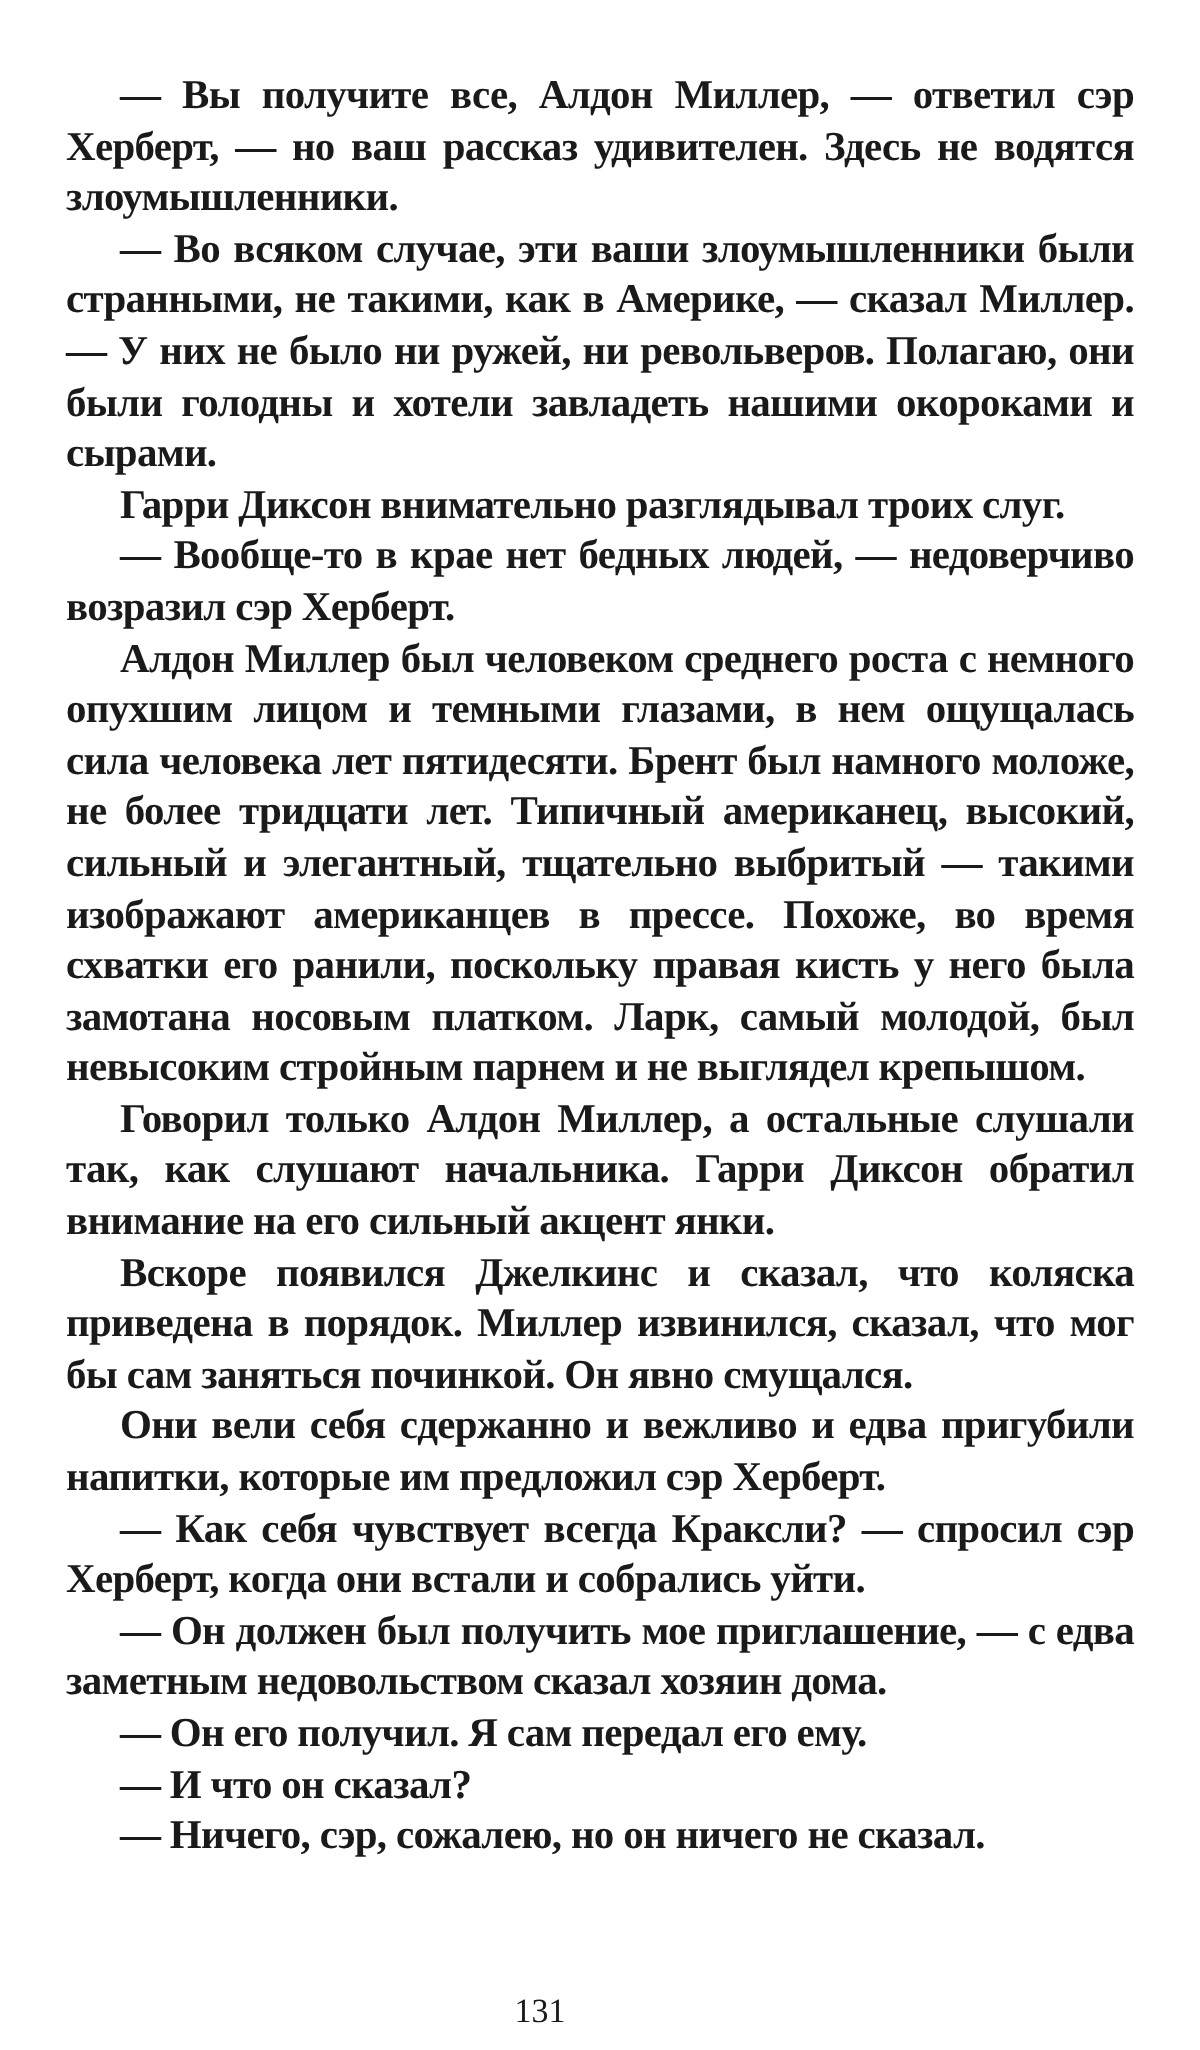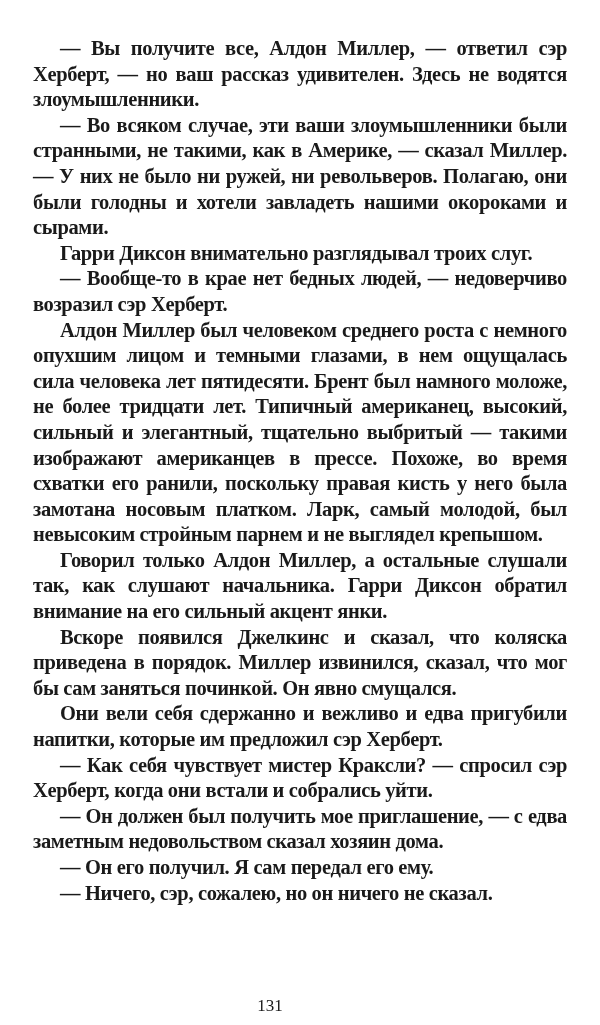--- a/index.html
+++ b/index.html
@@ -47,19 +47,20 @@
 
 <div class="page">
   <p class="para">— Вы получите все, Алдон Миллер, — ответил сэр Херберт, — но ваш рассказ удивителен. Здесь не водятся злоумышленники.</p>
   <p class="para">— Во всяком случае, эти ваши злоумышленники были странными, не такими, как в Америке, — сказал Миллер. — У них не было ни ружей, ни револьверов. Полагаю, они были голодны и хотели завладеть нашими окороками и сырами.</p>
   <p class="para">Гарри Диксон внимательно разглядывал троих слуг.</p>
   <p class="para">— Вообще-то в крае нет бедных людей, — недоверчиво возразил сэр Херберт.</p>
   <p class="para">Алдон Миллер был человеком среднего роста с немного опухшим лицом и темными глазами, в нем ощущалась сила человека лет пятидесяти. Брент был намного моложе, не бо­лее тридцати лет. Типичный американец, высокий, сильный и элегантный, тщательно выбритый — такими изображают американцев в прессе. Похоже, во время схватки его рани­ли, поскольку правая кисть у него была замотана носовым платком. Ларк, самый молодой, был невысоким стройным парнем и не выглядел крепышом.</p>
   <p class="para">Говорил только Алдон Миллер, а остальные слушали так, как слушают начальника. Гарри Диксон обратил внимание на его сильный акцент янки.</p>
   <p class="para">Вскоре появился Джелкинс и сказал, что коляска приве­дена в порядок. Миллер извинился, сказал, что мог бы сам заняться починкой. Он явно смущался.</p>
   <p class="para">Они вели себя сдержанно и вежливо и едва пригубили напитки, которые им предложил сэр Херберт.</p>
-  <p class="para">— Как себя чувствует мистер Краксли? — спросил сэр Херберт, когда они встали и собрались уйти.</p>
+  <p class="para">— Как себя чувствует всегда Краксли? — спросил сэр Херберт, когда они встали и собрались уйти.</p>
   <p class="para">— Он должен был получить мое приглашение, — с едва заметным недовольством сказал хозяин дома.</p>
   <p class="para">— Он его получил. Я сам передал его ему.</p>
+  <p class="para">— И что он сказал?</p>
   <p class="para">— Ничего, сэр, сожалею, но он ничего не сказал.</p>
 </div>
 
 <div class="page-number">131</div>
 
 </body></html>

